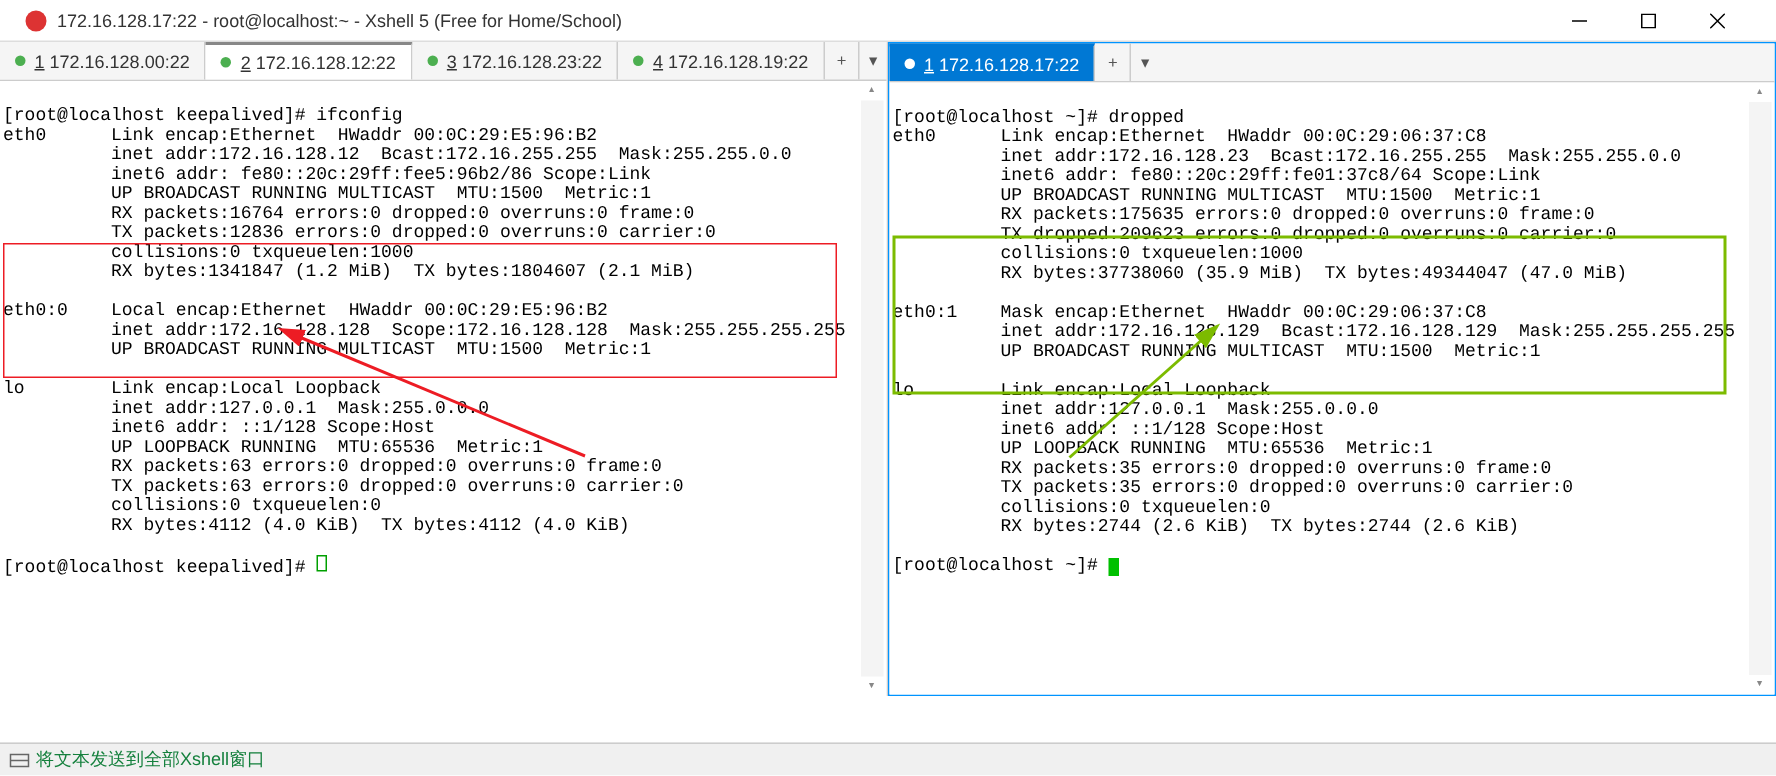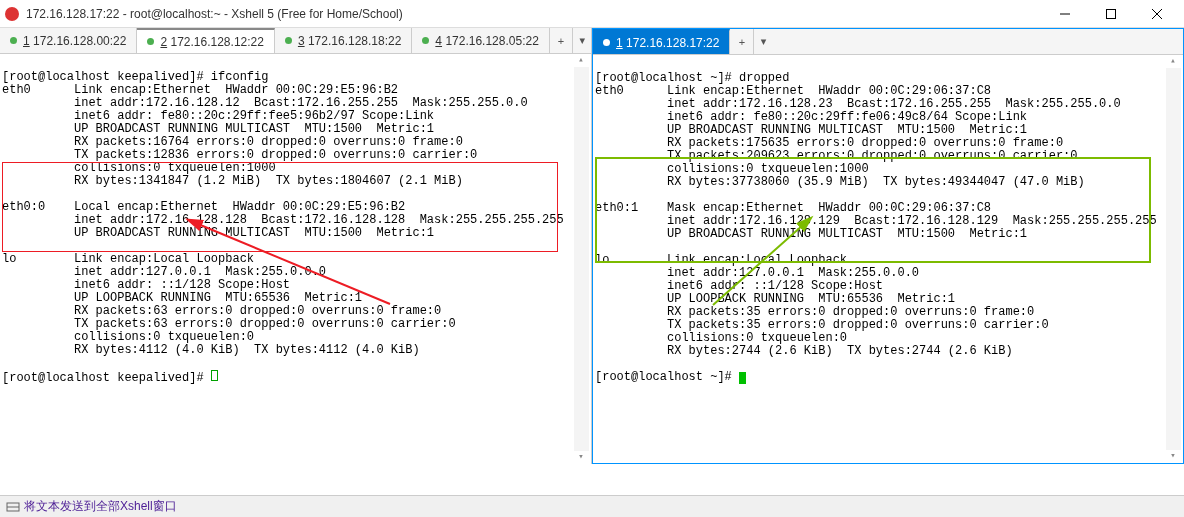--- a/index.html
+++ b/index.html
@@ -1,35 +1,35 @@
 <!DOCTYPE html>
 <html><head>
 <meta charset="utf-8">
 <style>
 * { margin:0; padding:0; box-sizing:border-box; }
 body { font-family:"Segoe UI",Tahoma,sans-serif; font-size:11px; background:#fff; width:1184px; height:517px; overflow:hidden; position:relative; }
-.titlebar { height:28px; background:#fff; border-bottom:1px solid #ddd; display:flex; align-items:center; padding:0 4px; }
+.titlebar { height:28px; background:#fff; border-bottom:1px solid #ddd; display:flex; align-items:center; padding:0 16px; }
 .titlebar .icon { width:16px; height:16px; margin-right:6px; }
 .titlebar .title { flex:1; font-size:12px; color:#333; }
 .winbtns { display:flex; }
 .winbtn { width:46px; height:28px; display:flex; align-items:center; justify-content:center; cursor:pointer; color:#333; }
 .tabstrip { height:26px; background:#f5f5f5; display:flex; align-items:stretch; border-bottom:1px solid #ccc; }
 .tabstrip.right .tab { border-top:2px solid transparent; }
 .tabstrip .tab { display:flex; align-items:center; padding:0 10px; border-right:1px solid #ccc; cursor:pointer; font-size:12px; color:#333; background:#f5f5f5; position:relative; }
 .tabstrip .tab.active { background:#fff; border-top:2px solid #888; }
 .tabstrip.right .tab.active { border-top:2px solid #0078d4; background:#0078d4; color:#fff; }
 .tabstrip .dot { width:7px; height:7px; border-radius:50%; background:#4caf50; margin-right:6px; display:inline-block;}
 .tabstrip .newtab { width:24px; display:flex; align-items:center; justify-content:center; border-right:1px solid #ccc; cursor:pointer; color:#555; }
 .tabstrip .menu { width:18px; display:flex; align-items:center; justify-content:center; cursor:pointer; color:#555; }
 .panes { display:flex; height:436px; }
 .pane { width:592px; position:relative; display:flex; flex-direction:column; border-right:1px solid #ccc; }
 .pane.right { border-right:none; border:1px solid #0094ff; }
 .term { flex:1; background:#fff; color:#000; font-family:Consolas,"Courier New",monospace; font-size:12px; line-height:13px; padding:4px 2px; white-space:pre; overflow:hidden; position:relative; }
 .term .cursor { display:inline-block; width:7px; height:12px; background:#00c000; vertical-align:bottom; }
-.statusbar { height:22px; background:#f0f0f0; border-top:1px solid #ccc; display:flex; align-items:center; padding:0 6px; font-size:12px; color:#4c1d95; position:absolute; bottom:0; left:0; right:0; }
+.statusbar { height:22px; background:#f0f0f0; border-top:1px solid #ccc; display:flex; align-items:center; padding:0 6px; font-size:12px; color:#15803d; position:absolute; bottom:0; left:0; right:0; }
 .overlay { position:absolute; pointer-events:none; }
 .box-red { border:1px solid #ed1c24; position:absolute; }
 .box-green { border:2px solid #7cbb00; position:absolute; }
 .scrollhint { position:absolute; right:2px; top:0; bottom:0; width:16px; display:flex; flex-direction:column; align-items:center; justify-content:space-between; color:#888; }
 .scrollhint .arr { font-size:9px; cursor:pointer; }
 .scrollhint .track { flex:1; width:15px; background:#f4f4f4; }
 svg.xshell-icon circle { fill:#d33; }
 .underline { text-decoration:underline; }
 </style>
 </head>
@@ -58,38 +58,38 @@
     </div>
   </div>
 </div>
 
 <div class="panes">
 
   <div class="pane left">
     <div class="tabstrip">
       <div class="tab"><span class="dot"></span><span class="underline">1</span>&nbsp;<span>172.16.128.00:22</span></div>
       <div class="tab active"><span class="dot"></span><span class="underline">2</span>&nbsp;<span>172.16.128.12:22</span></div>
-      <div class="tab"><span class="dot"></span><span class="underline">3</span>&nbsp;<span>172.16.128.18:22</span></div>
-      <div class="tab"><span class="dot"></span><span class="underline">4</span>&nbsp;<span>172.16.128.05:22</span></div>
+      <div class="tab"><span class="dot"></span><span class="underline">3</span>&nbsp;<span>172.16.128.23:22</span></div>
+      <div class="tab"><span class="dot"></span><span class="underline">4</span>&nbsp;<span>172.16.128.19:22</span></div>
       <div class="newtab">+</div>
       <div class="menu">▾</div>
     </div>
     <div class="term">
 <span>[root@localhost keepalived]# ifconfig</span>
 <span>eth0      Link encap:Ethernet  HWaddr 00:0C:29:E5:96:B2</span>
 <span>          inet addr:172.16.128.12  Bcast:172.16.255.255  Mask:255.255.0.0</span>
-<span>          inet6 addr: fe80::20c:29ff:fee5:96b2/97 Scope:Link</span>
+<span>          inet6 addr: fe80::20c:29ff:fee5:96b2/86 Scope:Link</span>
 <span>          UP BROADCAST RUNNING MULTICAST  MTU:1500  Metric:1</span>
 <span>          RX packets:16764 errors:0 dropped:0 overruns:0 frame:0</span>
 <span>          TX packets:12836 errors:0 dropped:0 overruns:0 carrier:0</span>
 <span>          collisions:0 txqueuelen:1000</span>
 <span>          RX bytes:1341847 (1.2 MiB)  TX bytes:1804607 (2.1 MiB)</span>
 
 <span>eth0:0    Local encap:Ethernet  HWaddr 00:0C:29:E5:96:B2</span>
-<span>          inet addr:172.16.128.128  Bcast:172.16.128.128  Mask:255.255.255.255</span>
+<span>          inet addr:172.16.128.128  Scope:172.16.128.128  Mask:255.255.255.255</span>
 <span>          UP BROADCAST RUNNING MULTICAST  MTU:1500  Metric:1</span>
 
 <span>lo        Link encap:Local Loopback</span>
 <span>          inet addr:127.0.0.1  Mask:255.0.0.0</span>
 <span>          inet6 addr: ::1/128 Scope:Host</span>
 <span>          UP LOOPBACK RUNNING  MTU:65536  Metric:1</span>
 <span>          RX packets:63 errors:0 dropped:0 overruns:0 frame:0</span>
 <span>          TX packets:63 errors:0 dropped:0 overruns:0 carrier:0</span>
 <span>          collisions:0 txqueuelen:0</span>
 <span>          RX bytes:4112 (4.0 KiB)  TX bytes:4112 (4.0 KiB)</span>
@@ -117,24 +117,24 @@
   <div class="pane right">
     <div class="tabstrip right">
       <div class="tab active"><span class="dot" style="background:#fff"></span><span class="underline">1</span>&nbsp;<span>172.16.128.17:22</span></div>
       <div class="newtab">+</div>
       <div class="menu">▾</div>
     </div>
     <div class="term">
 <span>[root@localhost ~]# dropped</span>
 <span>eth0      Link encap:Ethernet  HWaddr 00:0C:29:06:37:C8</span>
 <span>          inet addr:172.16.128.23  Bcast:172.16.255.255  Mask:255.255.0.0</span>
-<span>          inet6 addr: fe80::20c:29ff:fe06:49c8/64 Scope:Link</span>
+<span>          inet6 addr: fe80::20c:29ff:fe01:37c8/64 Scope:Link</span>
 <span>          UP BROADCAST RUNNING MULTICAST  MTU:1500  Metric:1</span>
 <span>          RX packets:175635 errors:0 dropped:0 overruns:0 frame:0</span>
-<span>          TX packets:209623 errors:0 dropped:0 overruns:0 carrier:0</span>
+<span>          TX dropped:209623 errors:0 dropped:0 overruns:0 carrier:0</span>
 <span>          collisions:0 txqueuelen:1000</span>
 <span>          RX bytes:37738060 (35.9 MiB)  TX bytes:49344047 (47.0 MiB)</span>
 
 <span>eth0:1    Mask encap:Ethernet  HWaddr 00:0C:29:06:37:C8</span>
 <span>          inet addr:172.16.128.129  Bcast:172.16.128.129  Mask:255.255.255.255</span>
 <span>          UP BROADCAST RUNNING MULTICAST  MTU:1500  Metric:1</span>
 
 <span>lo        Link encap:Local Loopback</span>
 <span>          inet addr:127.0.0.1  Mask:255.0.0.0</span>
 <span>          inet6 addr: ::1/128 Scope:Host</span>

